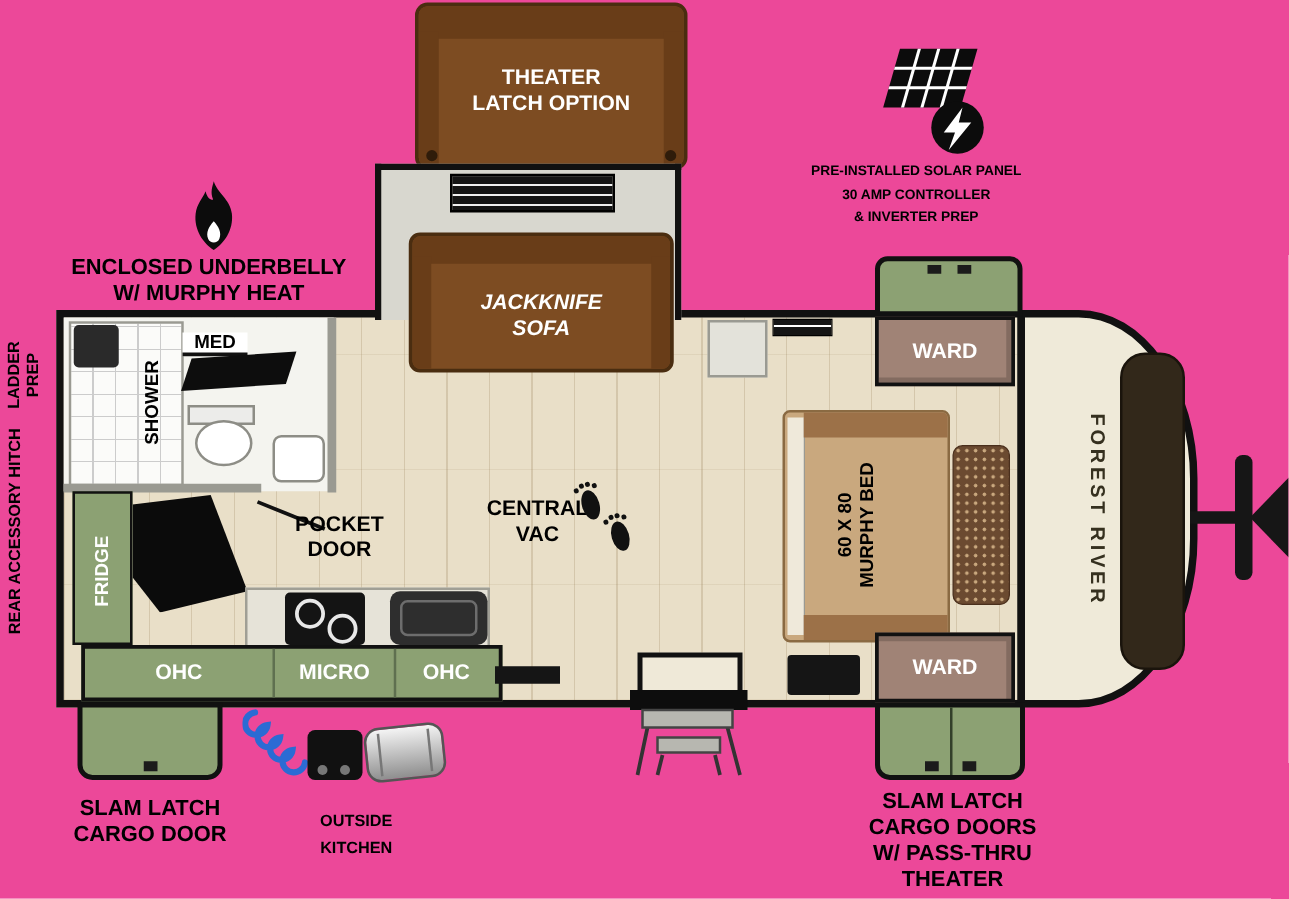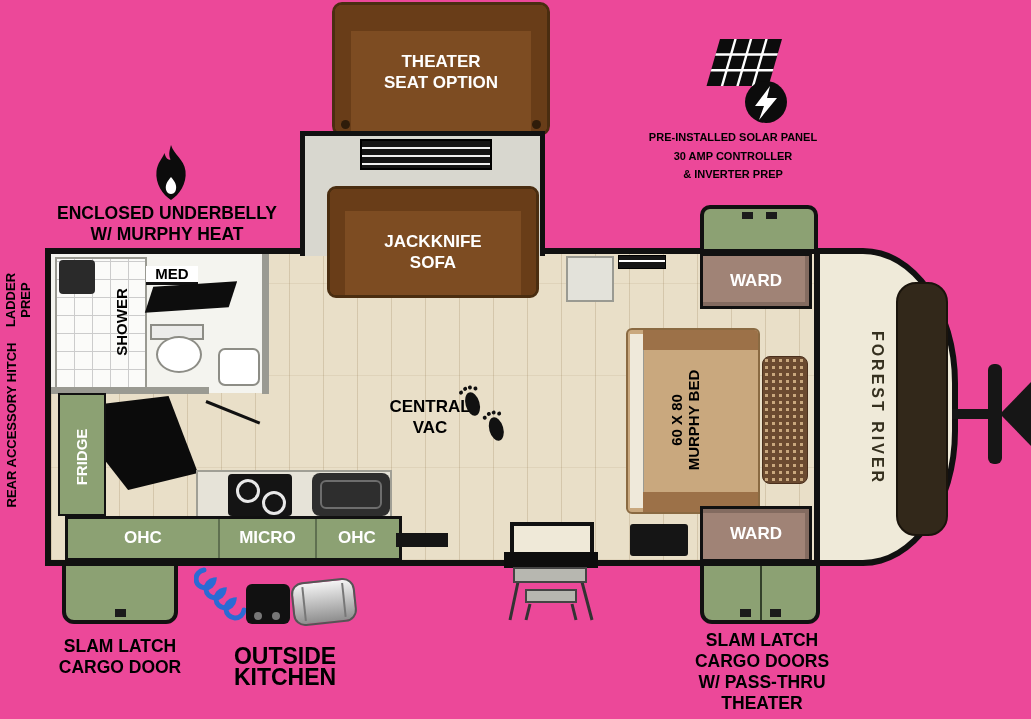--- a/index.html
+++ b/index.html
@@ -22,21 +22,21 @@
 <div class="canvas">
 
   <div class="abs" style="left:332px;top:2px;width:212px;height:128px;background:#7d4c22;border:3px solid #4a2d10;border-radius:10px;">
     <div class="abs" style="left:0;top:0;right:0;height:26px;background:#693d18;border-radius:7px 7px 0 0;"></div>
     <div class="abs" style="left:0;top:20px;bottom:0;width:16px;background:#693d18;border-radius:0 0 0 7px;"></div>
     <div class="abs" style="right:0;top:20px;bottom:0;width:16px;background:#693d18;border-radius:0 0 7px 0;"></div>
     <div class="abs" style="left:6px;bottom:4px;width:9px;height:9px;border-radius:50%;background:#2f1c0a;"></div>
     <div class="abs" style="right:6px;bottom:4px;width:9px;height:9px;border-radius:50%;background:#2f1c0a;"></div>
     <div class="abs cap" style="left:0;right:0;top:46px;color:#fff;font-size:17px;line-height:21px;">
       <span class="line">THEATER</span>
-      <span class="line">SEAT OPTION</span>
+      <span class="line">LATCH OPTION</span>
     </div>
   </div>
 
   <svg class="abs" style="left:686px;top:34px;" width="108" height="94" viewBox="0 0 108 94">
     <g transform="translate(34,5) skewX(-16)">
       <rect x="0" y="0" width="62" height="47" fill="#0c0c0c"></rect>
       <line x1="15.5" y1="0" x2="15.5" y2="47" stroke="#fff" stroke-width="2.5"></line>
       <line x1="31" y1="0" x2="31" y2="47" stroke="#fff" stroke-width="2.5"></line>
       <line x1="46.5" y1="0" x2="46.5" y2="47" stroke="#fff" stroke-width="2.5"></line>
       <line x1="0" y1="15.6" x2="62" y2="15.6" stroke="#fff" stroke-width="2.5"></line>
@@ -64,21 +64,21 @@
     <span class="line">LADDER</span>
     <span class="line">PREP</span>
   </div>
   <div class="abs cap rotccw" style="left:-73px;top:417px;width:170px;height:16px;font-size:13px;line-height:16px;">REAR ACCESSORY HITCH</div>
 
   <div class="abs wood" style="left:45px;top:248px;width:775px;height:318px;border:6px solid #111;box-sizing:border-box;"></div>
 
   <div class="abs" style="left:300px;top:131px;width:245px;height:125px;background:#d8d7cf;border:5px solid #111;border-bottom:none;box-sizing:border-box;"></div>
   <div class="abs" style="left:360px;top:139px;width:128px;height:27px;border:2px solid #000;background:repeating-linear-gradient(180deg,#151515 0 6px,#f0f0f0 6px 8px);"></div>
 
-  <div class="abs" style="left:327px;top:186px;width:206px;height:106px;background:#7d4c22;border:3px solid #4a2d10;border-radius:9px;">
+  <div class="abs" style="left:327px;top:186px;width:206px;height:106px;background:#7d4c22;border:3px solid #4a2d10;border-radius:9px;font-style:italic;">
     <div class="abs" style="left:0;top:0;right:0;height:22px;background:#693d18;border-radius:6px 6px 0 0;"></div>
     <div class="abs" style="left:0;top:16px;bottom:0;width:15px;background:#693d18;border-radius:0 0 0 6px;"></div>
     <div class="abs" style="right:0;top:16px;bottom:0;width:15px;background:#693d18;border-radius:0 0 6px 0;"></div>
     <div class="abs cap" style="left:0;right:0;top:42px;color:#fff;font-size:17px;line-height:21px;">
       <span class="line">JACKKNIFE</span>
       <span class="line">SOFA</span>
     </div>
   </div>
 
   <div class="abs" style="left:51px;top:254px;width:216px;height:139px;background:#f4f4ef;"></div>
@@ -86,20 +86,24 @@
   <div class="abs" style="left:59px;top:260px;width:36px;height:34px;background:#2a2a2a;border-radius:4px;"></div>
   <div class="abs cap rotccw" style="left:72px;top:314px;width:100px;height:16px;font-size:15px;line-height:16px;">SHOWER</div>
   <div class="abs cap" style="left:146px;top:266px;width:52px;font-size:15px;line-height:16px;border-bottom:3px solid #111;background:#fff;">MED</div>
   <div class="abs" style="left:150px;top:284px;width:82px;height:26px;background:#0d0d0d;transform:skewX(-18deg) skewY(-4deg);"></div>
   <div class="abs" style="left:150px;top:324px;width:50px;height:12px;background:#ececea;border:2px solid #8d8d86;"></div>
   <div class="abs" style="left:156px;top:336px;width:42px;height:33px;background:#fff;border:2px solid #8d8d86;border-radius:50%;"></div>
   <div class="abs" style="left:218px;top:348px;width:38px;height:34px;background:#fff;border:2px solid #8d8d86;border-radius:7px;"></div>
   <div class="abs wall" style="left:262px;top:254px;width:7px;height:140px;"></div>
   <div class="abs wall" style="left:51px;top:387px;width:158px;height:7px;"></div>
   <div class="abs" style="left:206px;top:400px;width:58px;height:0;border-top:3px solid #111;transform:rotate(22deg);transform-origin:left center;"></div>
+  <div class="abs cap" style="left:224px;top:410px;width:95px;font-size:17px;line-height:20px;">
+    <span class="line">POCKET</span>
+    <span class="line">DOOR</span>
+  </div>
 
   <div class="abs green" style="left:58px;top:393px;width:48px;height:123px;border:2px solid #111;box-sizing:border-box;"></div>
   <div class="abs cap rotccw" style="left:34px;top:449px;width:96px;height:16px;font-size:15px;line-height:16px;color:#fff;">FRIDGE</div>
   <div class="abs" style="left:106px;top:396px;width:92px;height:94px;background:#0b0b0b;clip-path:polygon(0 8%,68% 0,100% 82%,24% 100%,0 70%);"></div>
 
   <div class="abs" style="left:196px;top:470px;width:196px;height:48px;background:#e6e3d8;border:2px solid #a09f95;box-sizing:border-box;"></div>
   <div class="abs" style="left:228px;top:474px;width:64px;height:42px;background:#141414;border-radius:4px;">
     <div class="abs" style="left:8px;top:5px;width:18px;height:18px;border:3px solid #e8e8e8;border-radius:50%;"></div>
     <div class="abs" style="left:34px;top:17px;width:18px;height:18px;border:3px solid #e8e8e8;border-radius:50%;"></div>
   </div>
@@ -198,21 +202,21 @@
   </div>
   <div class="abs" style="left:292px;top:580px;width:64px;height:44px;background:linear-gradient(#f4f4f4,#8e8e8e);border:2px solid #555;border-radius:12px;transform:rotate(-6deg);box-sizing:border-box;">
     <div class="abs" style="left:9px;top:3px;bottom:3px;width:2px;background:#777;"></div>
     <div class="abs" style="right:9px;top:3px;bottom:3px;width:2px;background:#777;"></div>
   </div>
 
   <div class="abs cap" style="left:25px;top:636px;width:190px;font-size:17.5px;line-height:21px;">
     <span class="line">SLAM LATCH</span>
     <span class="line">CARGO DOOR</span>
   </div>
-  <div class="abs cap" style="left:207px;top:646px;width:156px;font-size:23px;line-height:21px;">
+  <div class="abs cap" style="left:207px;top:646px;width:156px;font-size:13px;line-height:21px;">
     <span class="line">OUTSIDE</span>
     <span class="line">KITCHEN</span>
   </div>
   <div class="abs cap" style="left:668px;top:630px;width:188px;font-size:17.5px;line-height:21px;">
     <span class="line">SLAM LATCH</span>
     <span class="line">CARGO DOORS</span>
     <span class="line">W/ PASS-THRU</span>
     <span class="line">THEATER</span>
   </div>
 

